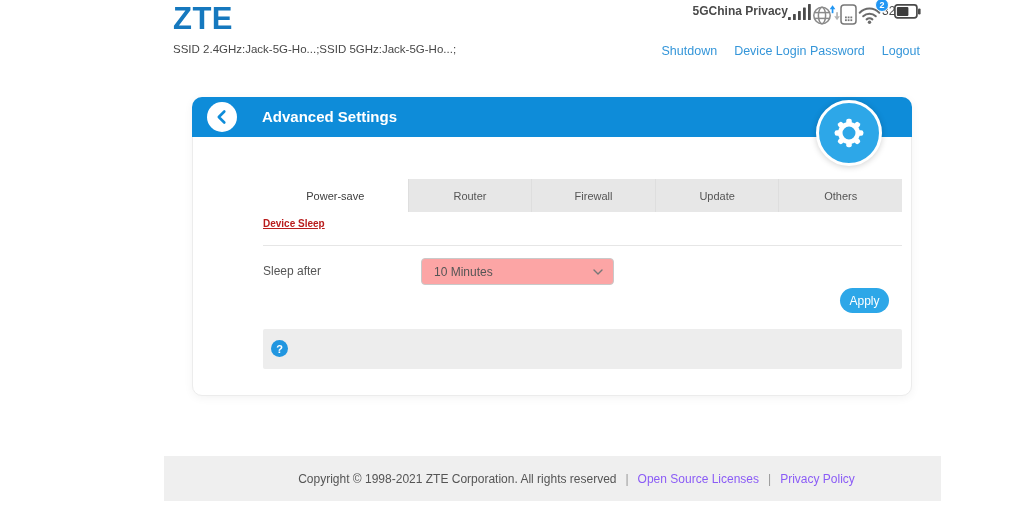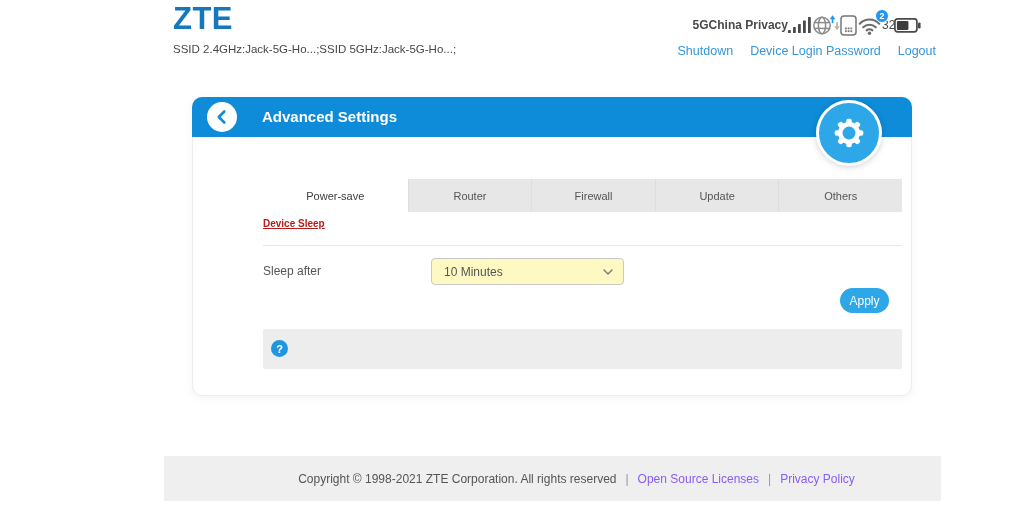--- a/index.html
+++ b/index.html
@@ -14,35 +14,35 @@
   
   .logo {
     position: absolute; left: 133px; top: 1px;
     font-size: 31px; font-weight: bold; color: #1578be; letter-spacing: 0.5px;
   }
   .ssid {
     position: absolute; left: 133px; top: 43px;
     font-size: 11.5px; color: #474747;
   }
   .status-row {
-    position: absolute; top: 12px; right: 143px;
-    display: flex; align-items: center; height: 26px;
+    position: absolute; top: 4px; right: 143px;
+    display: flex; align-items: flex-start; height: 26px;
   }
   .status-text { font-size: 12px; font-weight: bold; color: #4a4a4a; }
   .pct { font-size: 12px; color: #4a4a4a; font-weight: normal; margin-right: -12px; }
   .icon-wrap { display: inline-flex; align-items: center; position: relative; }
   .wifi-badge {
     position: absolute; top: -6px; right: -7px;
     width: 14px; height: 14px; border-radius: 50%;
     background: #2196f3; border: 1px solid #fff;
     color: #fff; font-size: 9px; font-weight: bold;
     display: flex; align-items: center; justify-content: center;
   }
   .links-row {
-    position: absolute; top: 44px; right: 128px;
+    position: absolute; top: 44px; right: 144px;
     display: flex; gap: 17px;
   }
   .links-row a {
     font-size: 12.5px; color: #3596d9; text-decoration: none; cursor: pointer;
   }
 
   
   .card {
     position: absolute; left: 152px; top: 97px; width: 720px; height: 299px;
     background: #fff; border: 1px solid #ececec; border-radius: 10px;
@@ -86,22 +86,22 @@
   }
   .divider {
     position: absolute; left: 70px; right: 9px; top: 147px;
     border-top: 1px solid #e6e6e6;
   }
   .sleep-label {
     position: absolute; left: 70px; top: 166px;
     font-size: 12px; color: #555;
   }
   .select {
-    position: absolute; left: 238px; top: 160px; width: 193px; height: 27px;
-    background: #fef9c3; border: 1px solid #c9c9c9; border-radius: 4px;
+    position: absolute; left: 228px; top: 160px; width: 193px; height: 27px;
+    background: #fca5a5; border: 1px solid #c9c9c9; border-radius: 4px;
     display: flex; align-items: center; justify-content: space-between;
     padding: 0 10px 0 12px; font-size: 12px; color: #555; cursor: pointer;
   }
   .apply-btn {
     position: absolute; left: 647px; top: 190px; width: 49px; height: 25px;
     border-radius: 13px; background: #2da7e8; border: none;
     color: #fff; font-size: 12px; cursor: pointer;
     font-family: "Liberation Sans", sans-serif;
   }
   .help-bar {

